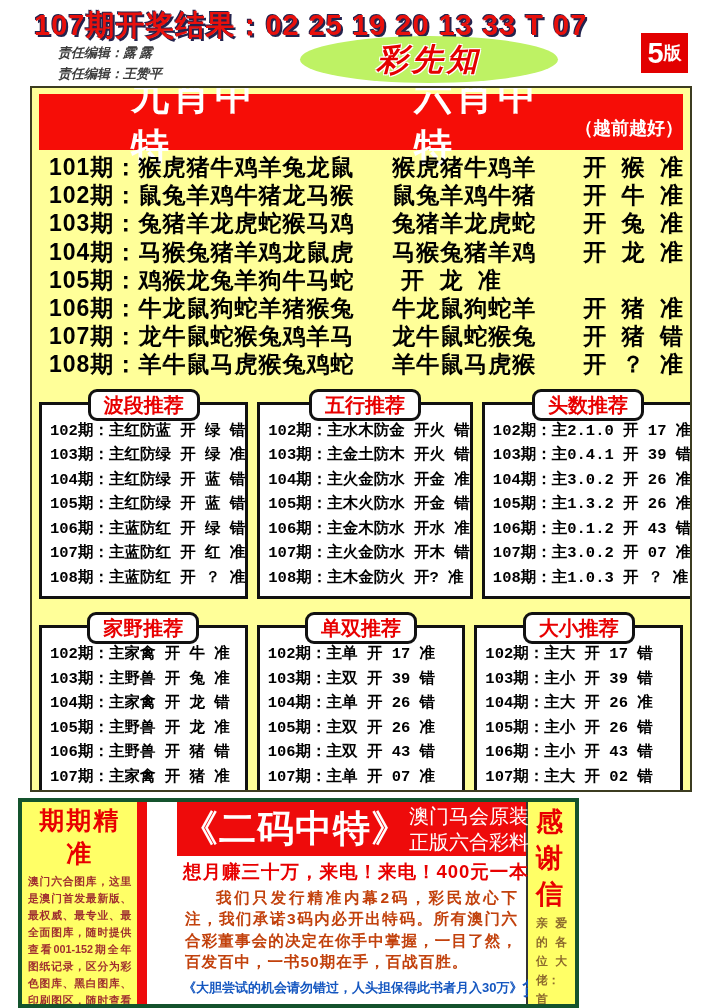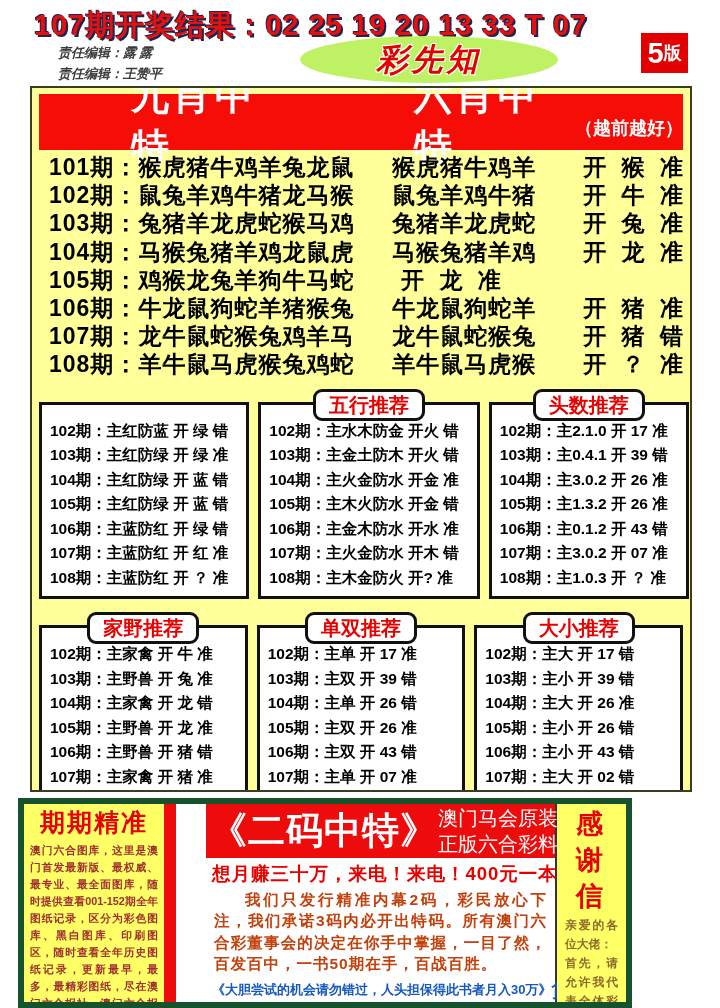--- a/index.html
+++ b/index.html
@@ -59,26 +59,26 @@
   .boxes{display:flex;gap:9px;margin-top:23px;}
   .pbox{
     position:relative;flex:1;background:#fff;border:3px solid #111;
   }
   .ptab{
     position:absolute;top:-16px;left:50%;transform:translateX(-50%);
     background:#fff;border:3px solid #111;border-radius:9px;
     padding:0 13px;font-size:20px;font-weight:900;color:#e80000;
     white-space:nowrap;line-height:26px;
   }
-  .plines{padding:14px 18px 6px 8px;}
+  .plines{padding:14px 0 6px 8px;font-family:Liberation Mono, monospace;}
   .pline{font-size:15.5px;font-weight:bold;color:#000;line-height:24.5px;white-space:nowrap;}
   
   .bottom{
-    box-sizing:border-box;margin:6px 15px 0 18px;width:614px;height:210px;
-    border:6px solid #14532d;display:flex;background:#fff;overflow:hidden;
+    box-sizing:border-box;margin:6px 15px 0 18px;width:561px;height:210px;
+    border:4px solid #14532d;display:flex;background:#fff;overflow:hidden;
   }
   .b-left{width:140px;background:#ffff66;padding:2px 6px;box-sizing:border-box;}
   .b-left-title{font-size:25px;font-weight:900;color:#e80000;text-align:center;letter-spacing:2px;}
   .b-left-body{
     margin-top:3px;font-size:10.8px;font-weight:bold;color:#a03030;
     line-height:1.58;text-align:justify;
   }
   .b-div{width:12px;background:#ee0b0b;}
   .b-mid{width:381px;box-sizing:border-box;border-right:2px solid #333;display:flex;flex-direction:column;background:#fff;padding-left:30px;}
   .band{background:#ee0b0b;color:#fff;display:flex;align-items:center;padding:1px 4px;height:52px;}
@@ -161,20 +161,21 @@
     </div>
     <div class="zrow">
       <span class="zc1"><span>108期：</span><span>羊牛鼠马虎猴兔鸡蛇</span></span>
       <span class="zc2">羊牛鼠马虎猴</span>
       <span class="zc3">开 ？ 准</span>
     </div>
   </div>
 
   <div class="boxes">
     <div class="pbox">
+      <div class="ptab">波段推荐</div>
       <div class="plines">
         <div class="pline">102期：主红防蓝 开 绿 错</div>
         <div class="pline">103期：主红防绿 开 绿 准</div>
         <div class="pline">104期：主红防绿 开 蓝 错</div>
         <div class="pline">105期：主红防绿 开 蓝 错</div>
         <div class="pline">106期：主蓝防红 开 绿 错</div>
         <div class="pline">107期：主蓝防红 开 红 准</div>
         <div class="pline">108期：主蓝防红 开 ？ 准</div>
       </div>
     </div>

